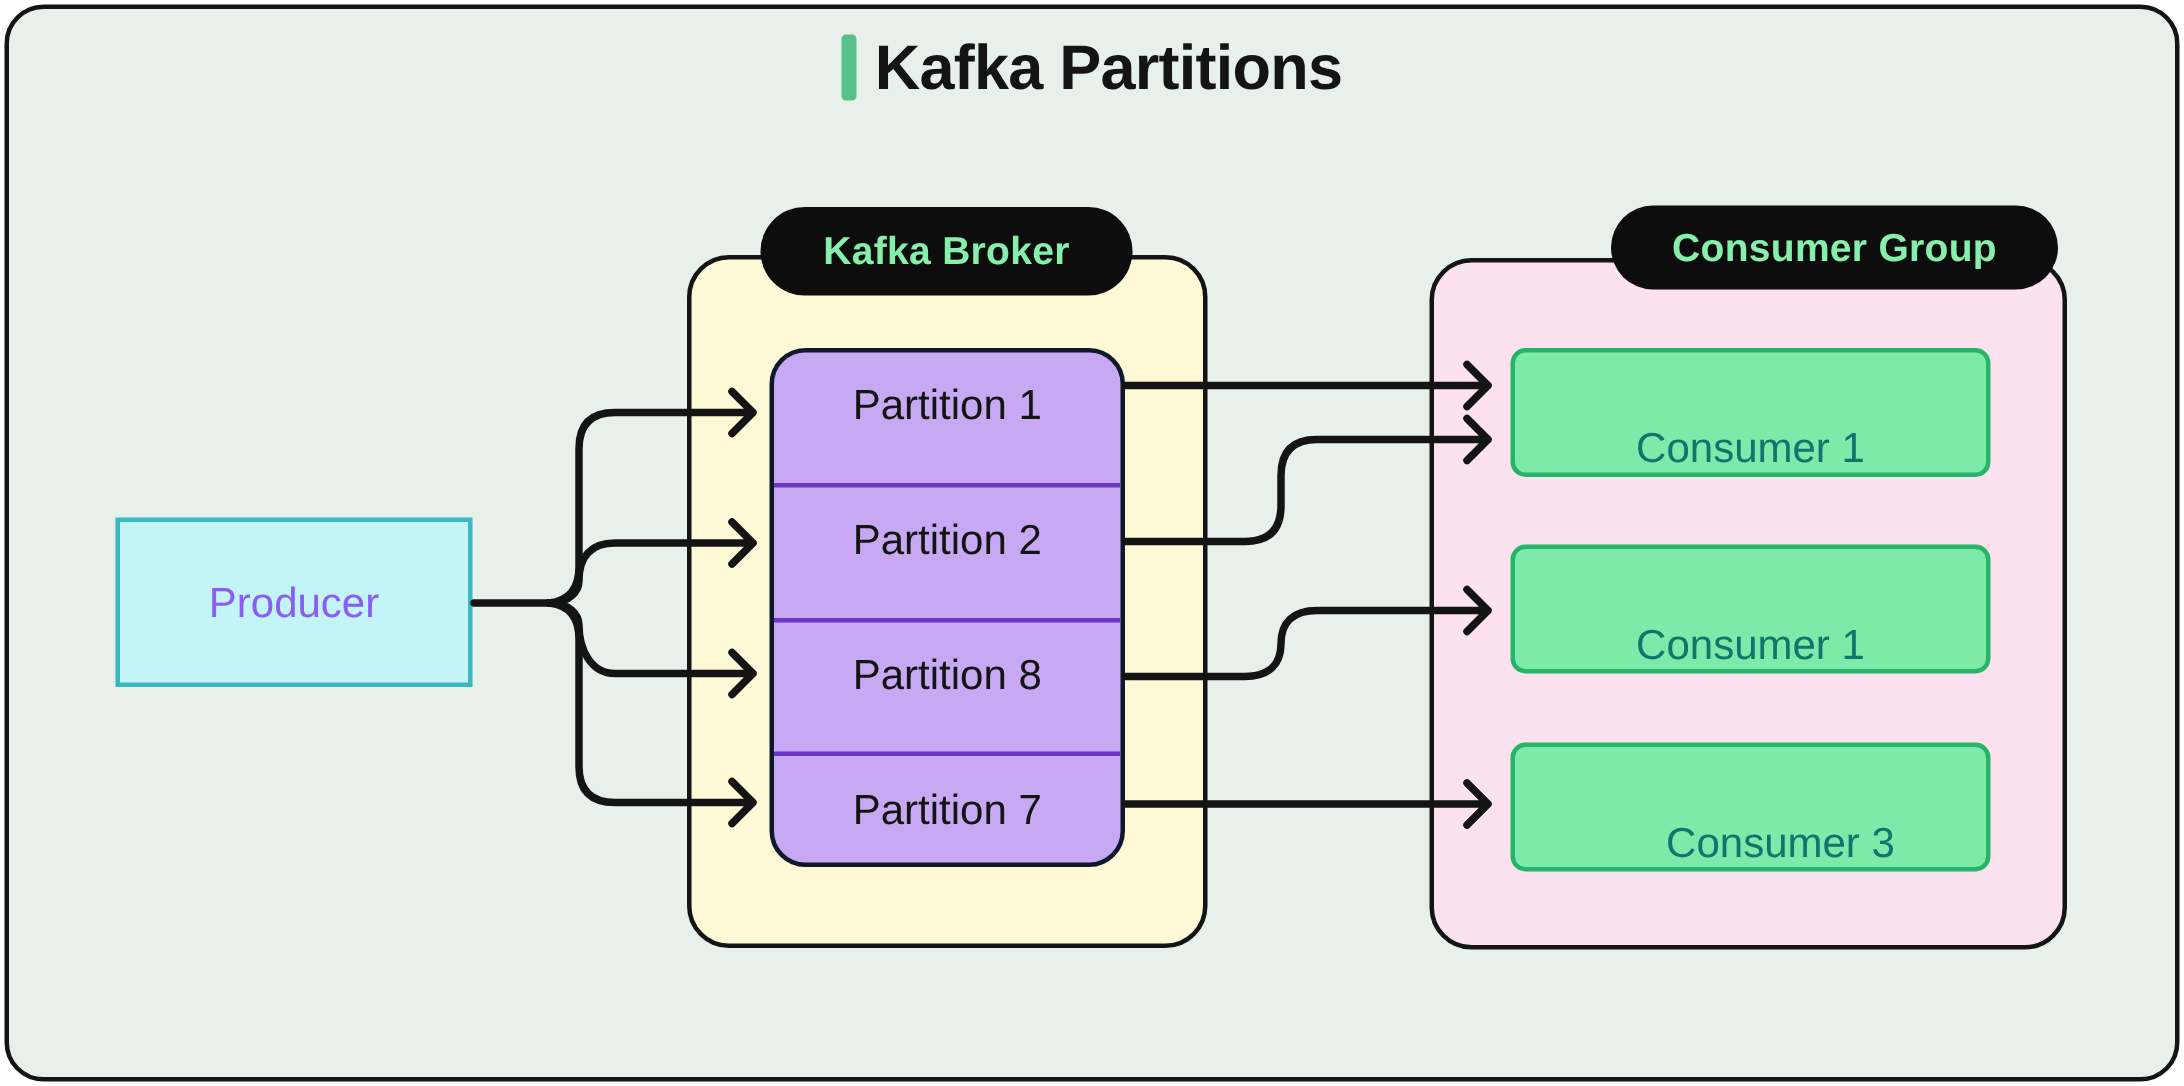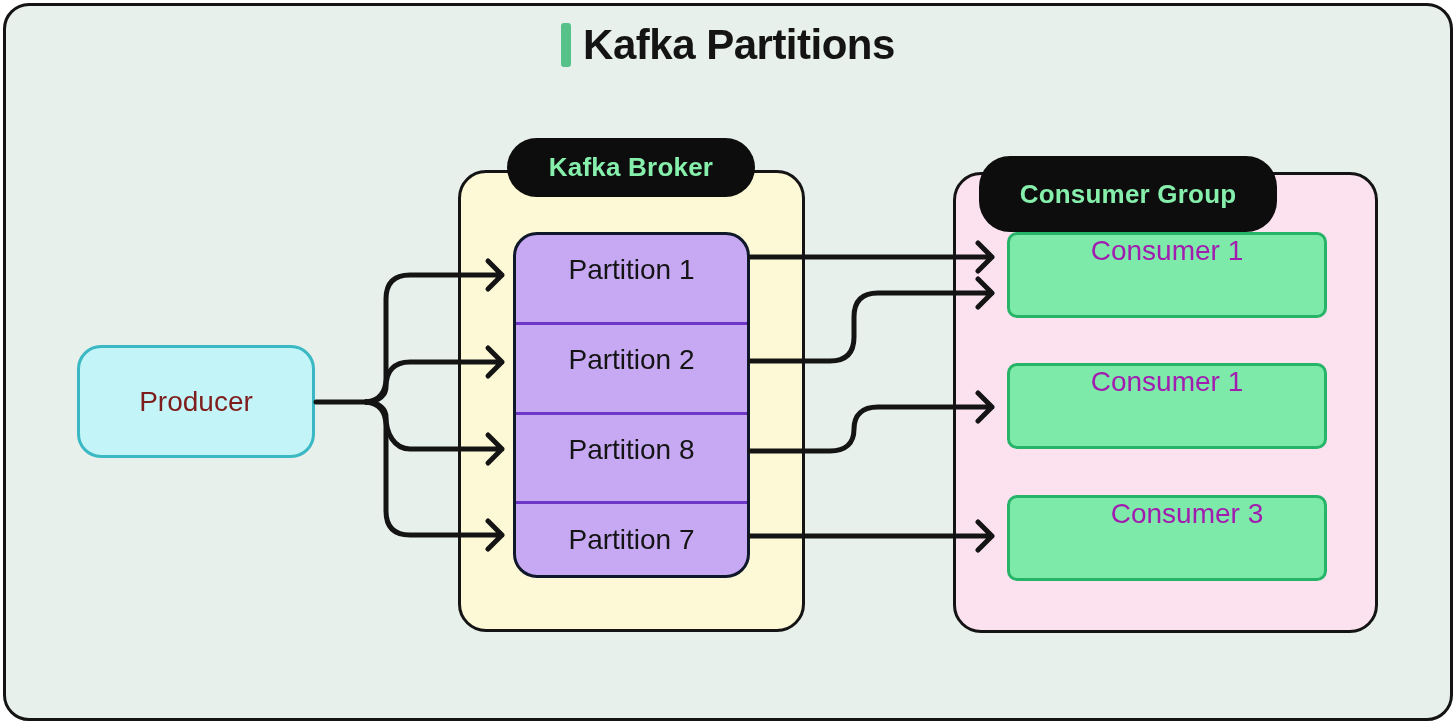--- a/index.html
+++ b/index.html
@@ -60,31 +60,31 @@
     background: #0d0d0d;
     color: #86efac;
     font-weight: bold;
     font-size: 26px;
     display: flex; align-items: center; justify-content: center;
     border-radius: 31px;
     z-index: 5;
     letter-spacing: 0.2px;
   }
   #broker-pill { left: 507px; top: 138px; width: 248px; height: 59px; }
-  #group-pill  { left: 979px; top: 137px; width: 298px; height: 76px; margin-top: 19px; }
+  #group-pill  { left: 1074px; top: 137px; width: 298px; height: 56px; }
   #producer {
     position: absolute;
     left: 77px; top: 345px;
     width: 238px; height: 113px;
     background: #c2f4f8;
     border: 3px solid #3ab8c4;
-    border-radius: 24px;
+    border-radius: 0;
     box-sizing: border-box;
     display: flex; align-items: center; justify-content: center;
-    font-size: 28px; color: #7f1d1d;
+    font-size: 28px; color: #8b5cf6;
     z-index: 3;
   }
   #partitions {
     position: absolute;
     left: 52px; top: 59px;
     width: 237px; height: 346px;
     background: #c7a9f3;
     border: 3px solid #0f172a;
     border-radius: 24px;
     box-sizing: border-box;
@@ -98,22 +98,22 @@
   }
   .partition + .partition { border-top: 3px solid #6d35c8; margin-top: 16px; }
   .consumer {
     position: absolute;
     left: 51px;
     width: 320px; height: 86px;
     background: #7deaa9;
     border: 3px solid #26b469;
     border-radius: 10px;
     box-sizing: border-box;
-    display: flex; align-items: flex-start; justify-content: center;
-    font-size: 28px; color: #a21caf;
+    display: flex; align-items: flex-end; justify-content: center;
+    font-size: 28px; color: #0f766e;
   }
   #consumer-0 { top: 57px; }
   #consumer-1 { top: 188px; }
   #consumer-2 { top: 320px; padding-left: 40px; }
   #arrows {
     position: absolute;
     left: 0; top: 0;
     z-index: 10;
     pointer-events: none;
   }

